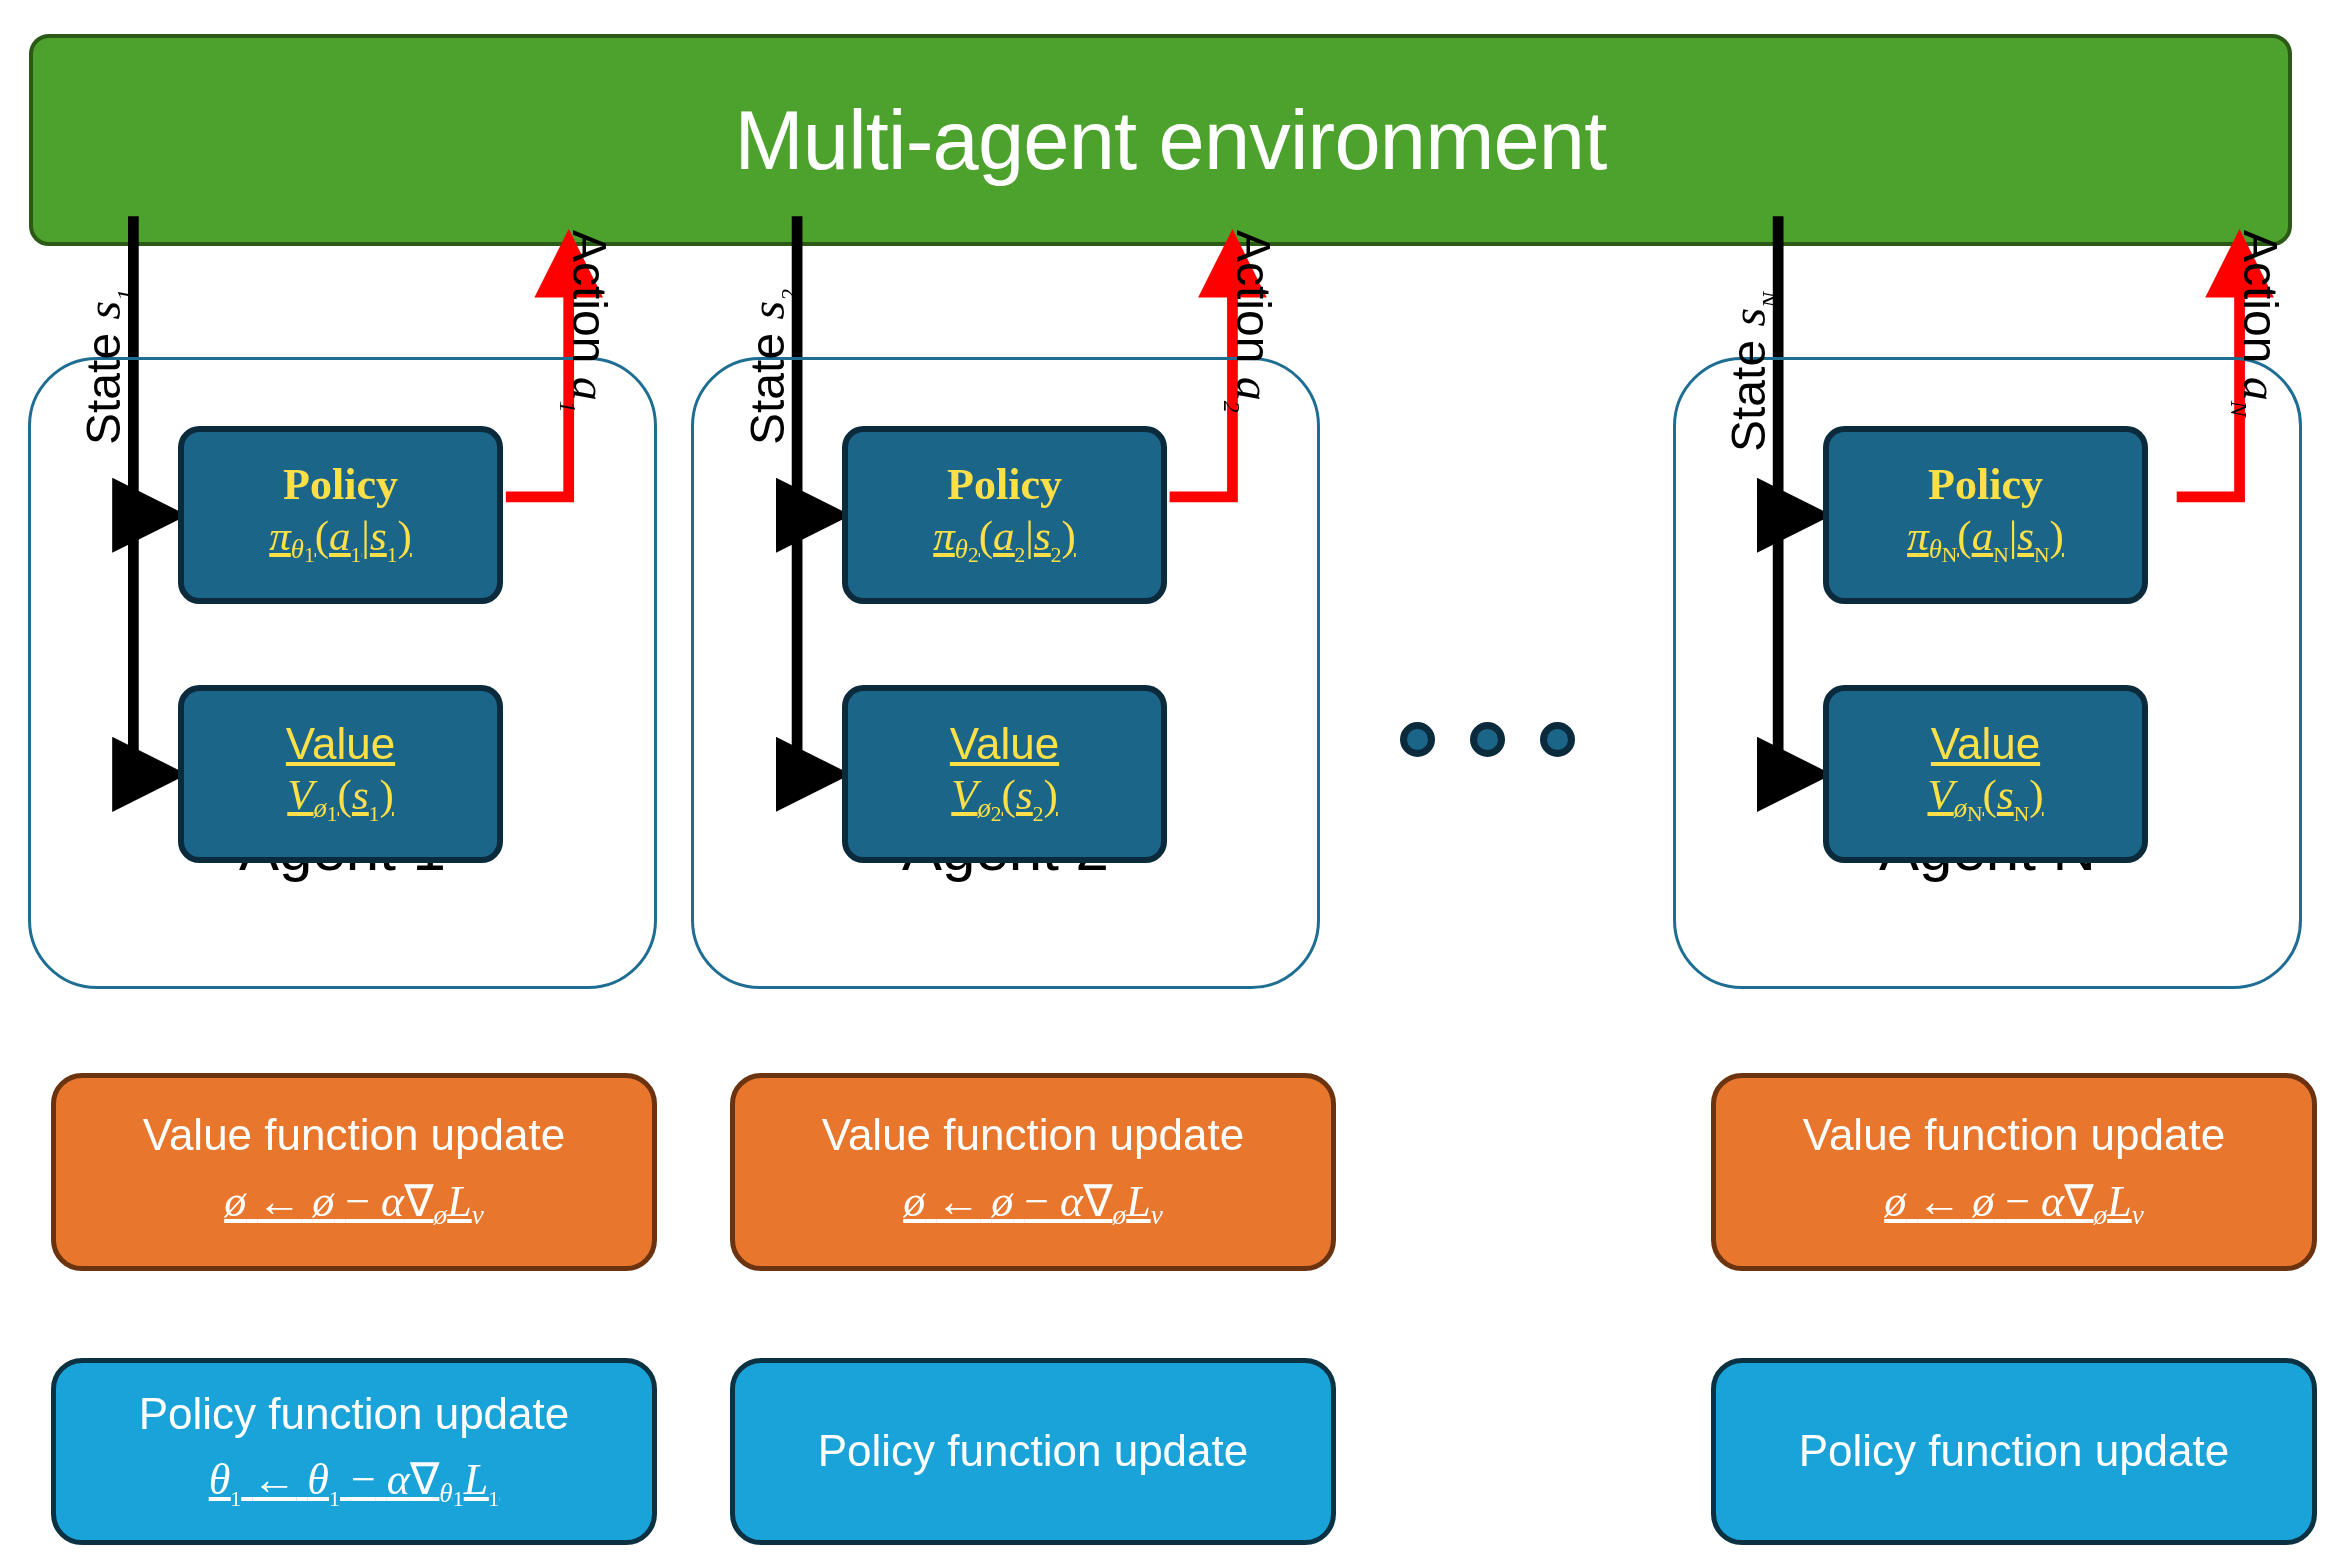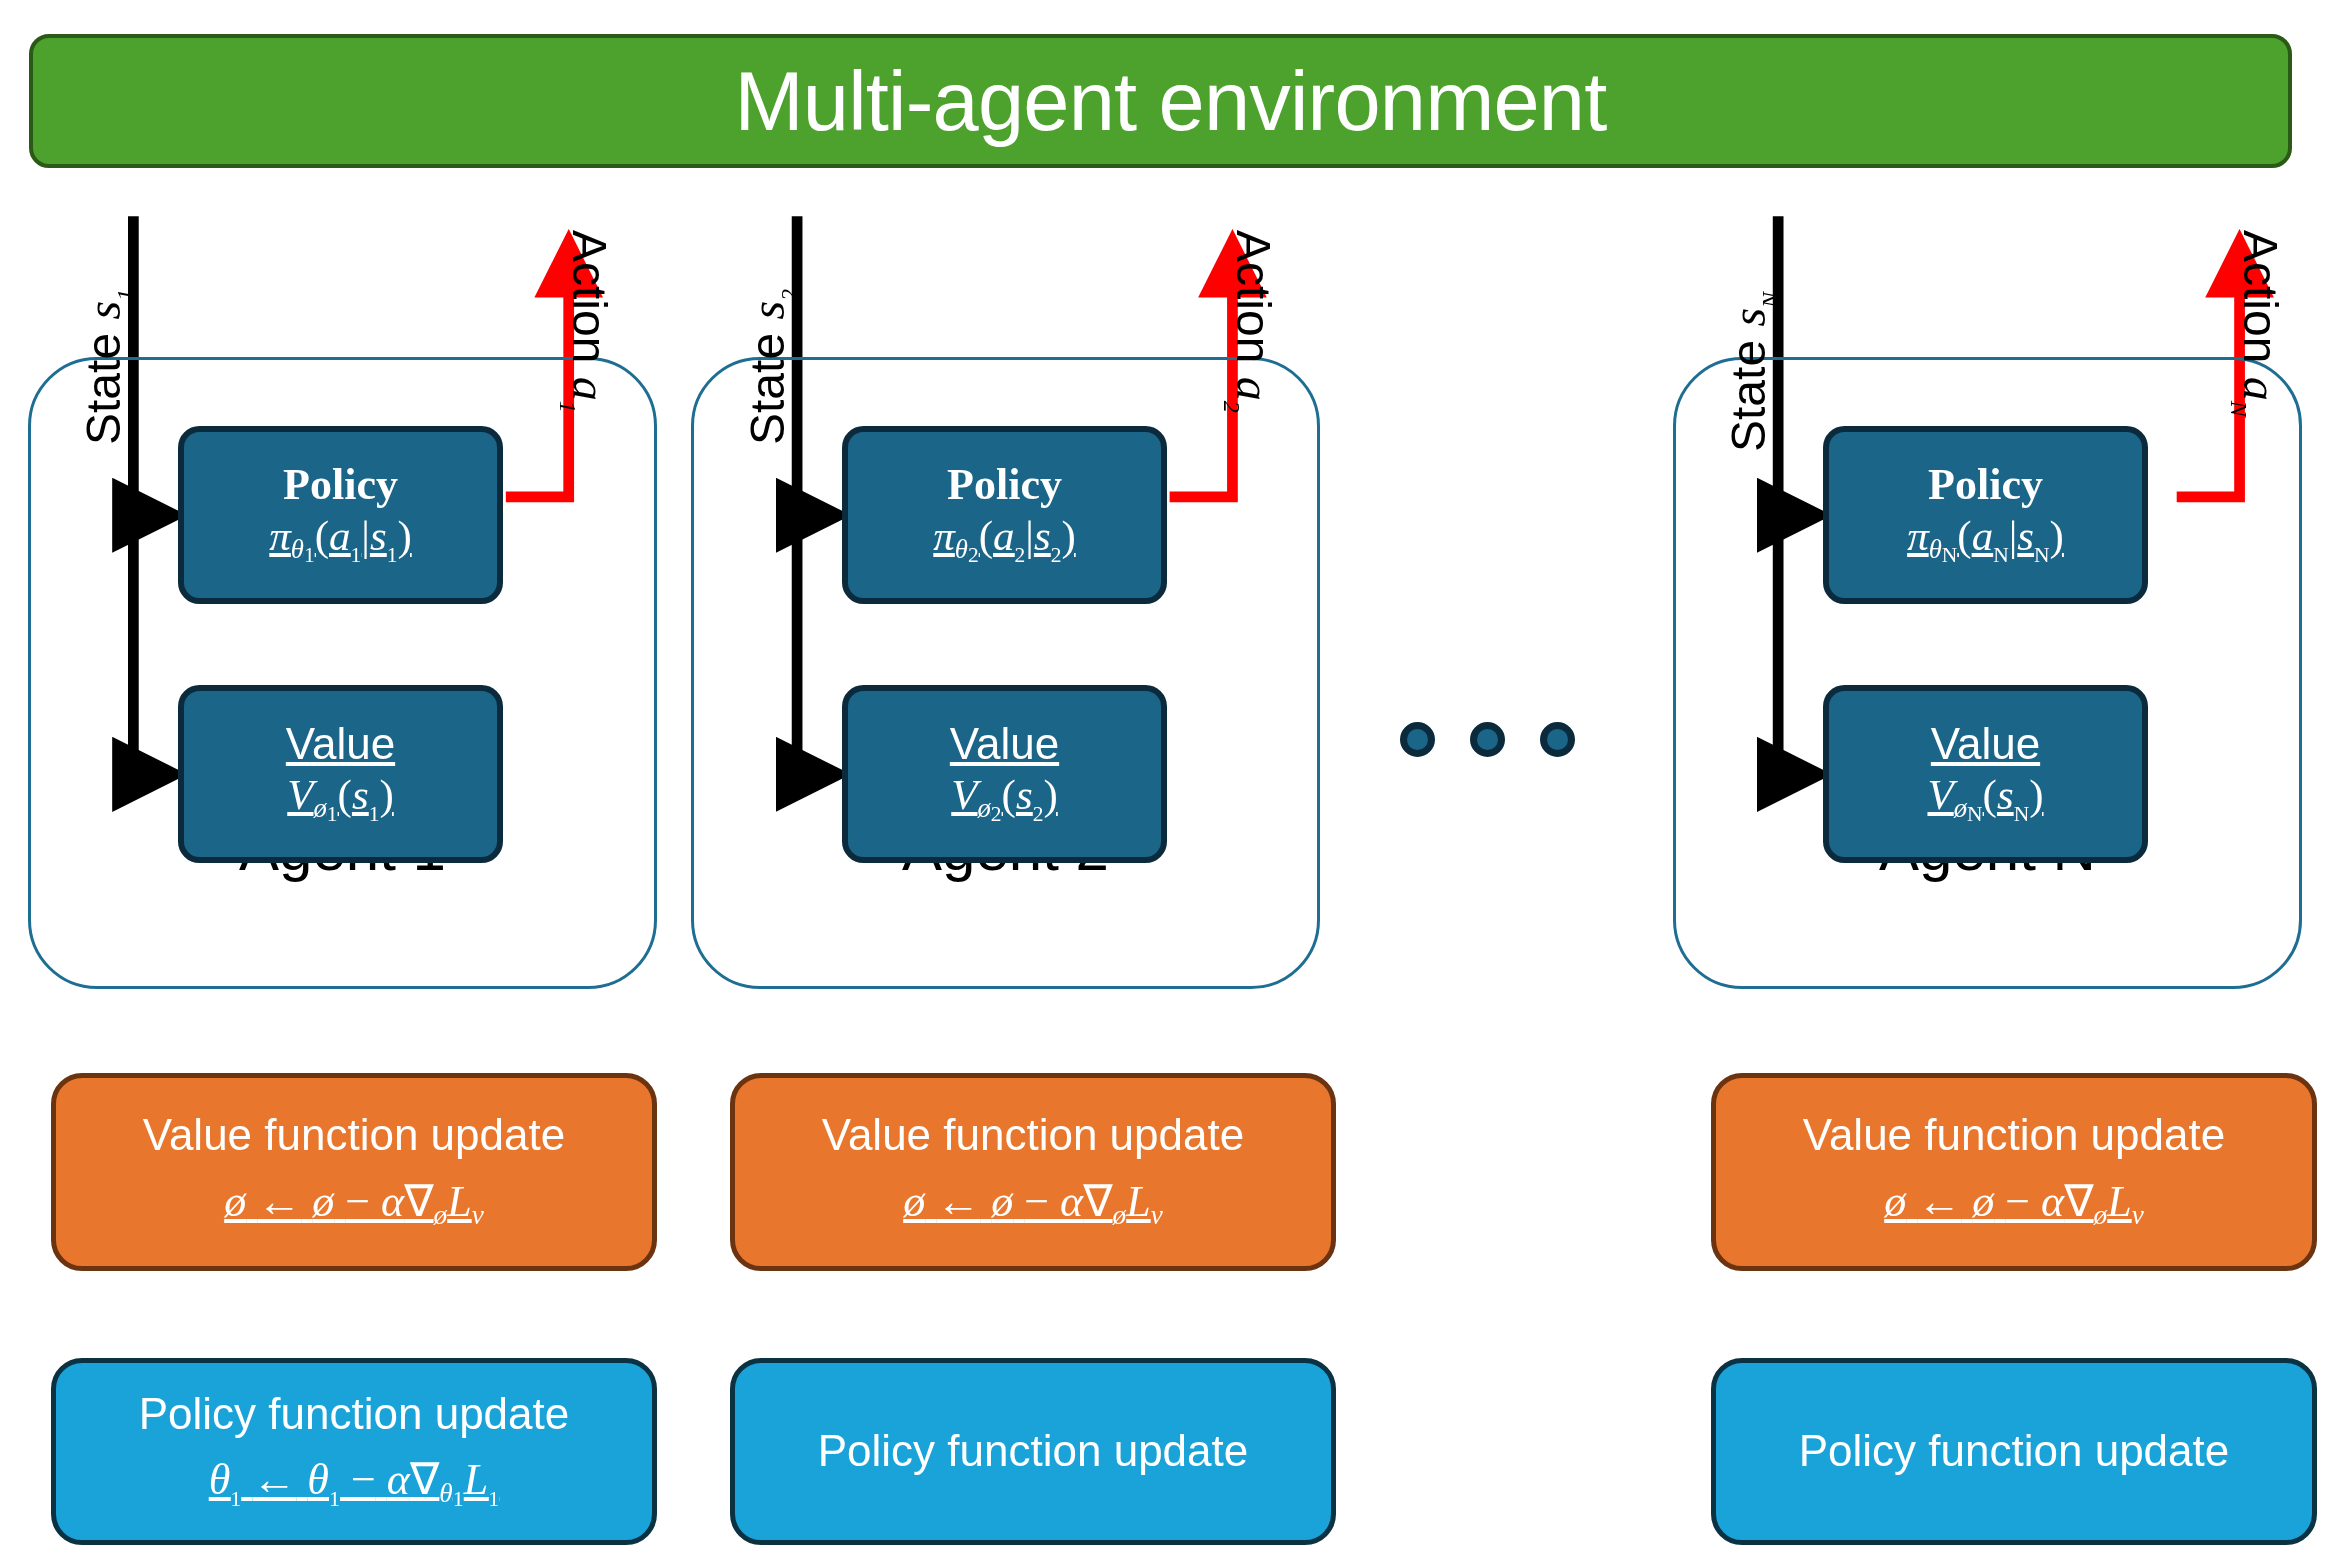--- a/index.html
+++ b/index.html
@@ -1,21 +1,21 @@
 <!DOCTYPE html>
 <html style="font-size:12.3px"><head>
 <meta charset="utf-8">
 <style>
   html,body{margin:0;padding:0;background:#ffffff;}
   body{width:2330px;height:1564px;font-family:"Liberation Sans",sans-serif;}
   #stage{position:relative;width:2330px;height:1564px;overflow:hidden;background:#fff;}
 
   
   .env-bar{
-    position:absolute;left:29px;top:34px;width:2263px;height:134px;
+    position:absolute;left:29px;top:34px;width:2263px;height:212px;
     background:#4CA22C;border:4.6px solid #2A5A15;border-radius:20px;
     display:flex;align-items:center;justify-content:center;box-sizing:border-box;padding-left:20px;
   }
   .env-title{
     color:#ffffff;font-size:83px;font-weight:400;letter-spacing:-0.8px;
     font-family:"Liberation Sans",sans-serif;white-space:nowrap;line-height:1;
   }
 
   
   .agent{
@@ -25,21 +25,21 @@
   }
   .agent-label{
     position:absolute;left:0;width:100%;text-align:center;
     font-size:60px;color:#000;font-family:"Liberation Sans",sans-serif;
     line-height:1;white-space:nowrap;
   }
 
   
   .tealbox{
     position:absolute;background:#1B6589;border:6.1px solid #0B2B3D;
-    border-radius:21.5px;box-sizing:border-box;color:#ffffff;
+    border-radius:21.5px;box-sizing:border-box;color:#fde047;
     display:flex;flex-direction:column;align-items:center;justify-content:center;
   }
   .tealbox .ttl{font-size:44px;font-family:"Liberation Serif",serif;font-weight:700;line-height:1.05;}
   .tealbox .ttl.sans{font-family:"Liberation Sans",sans-serif;font-weight:400;text-decoration:underline;}
   .tealbox .frm{font-size:43px;font-family:"Liberation Serif",serif;font-style:italic;line-height:1.15;margin-top:3.1px;white-space:nowrap;text-decoration:underline;}
 
   
   .sub{font-size:0.62em;vertical-align:-0.30em;font-style:italic;}
   .sub2{font-size:0.50em;vertical-align:-0.55em;font-style:normal;}
   .up{font-style:normal;}

